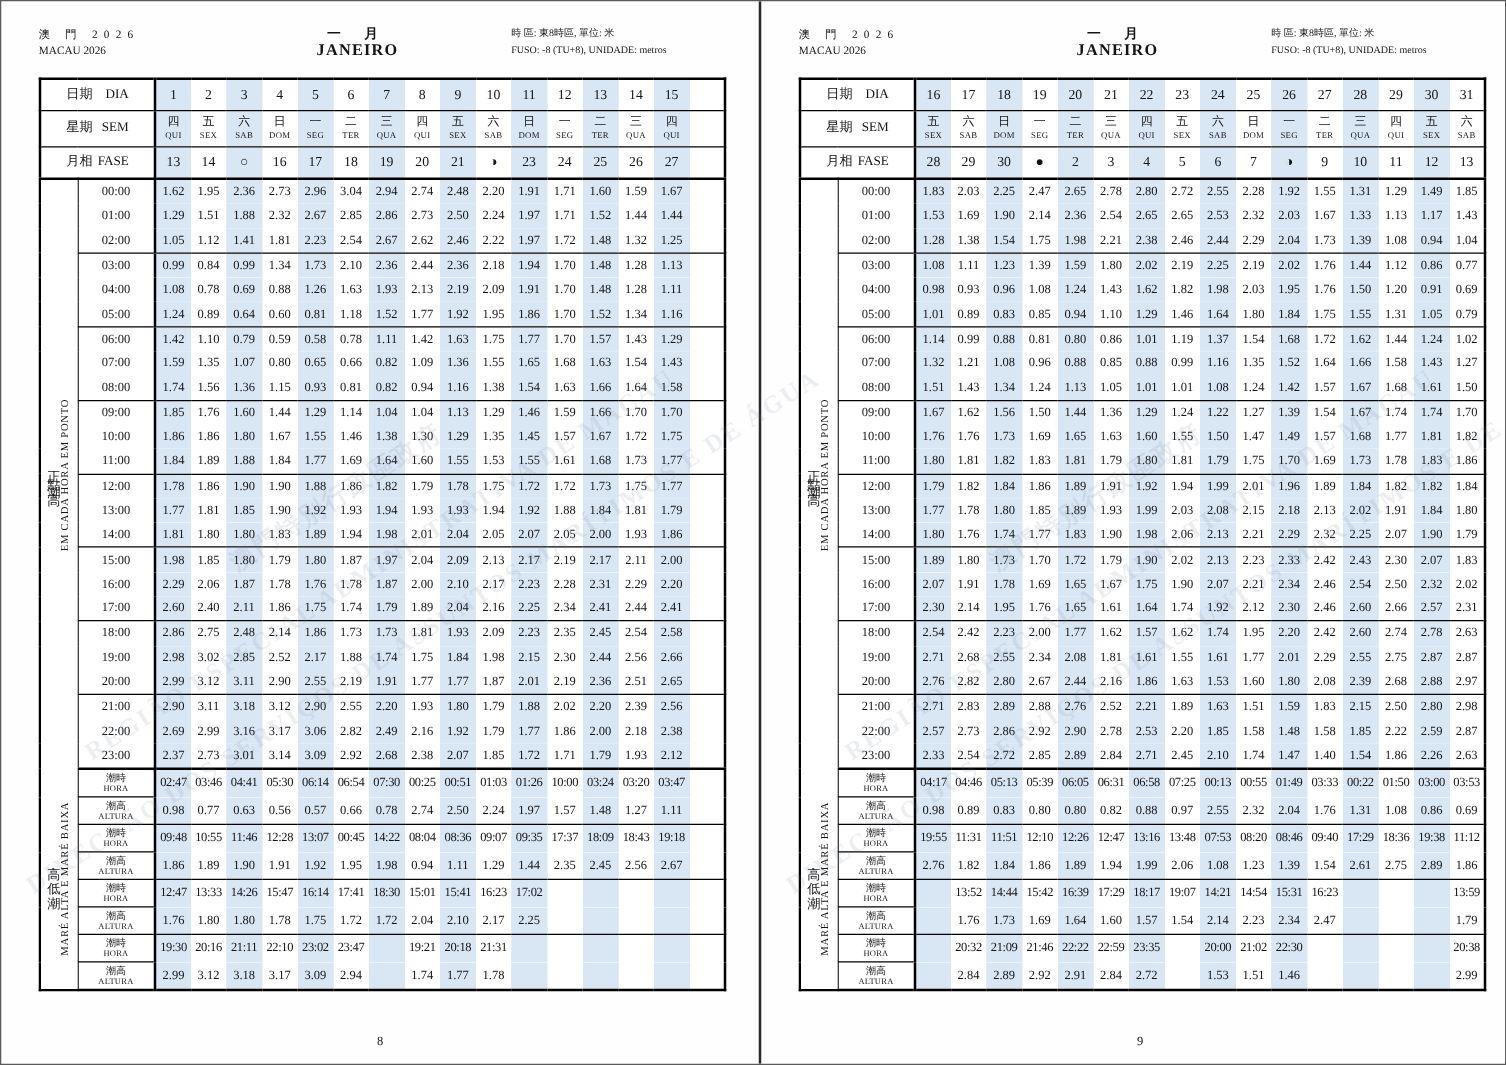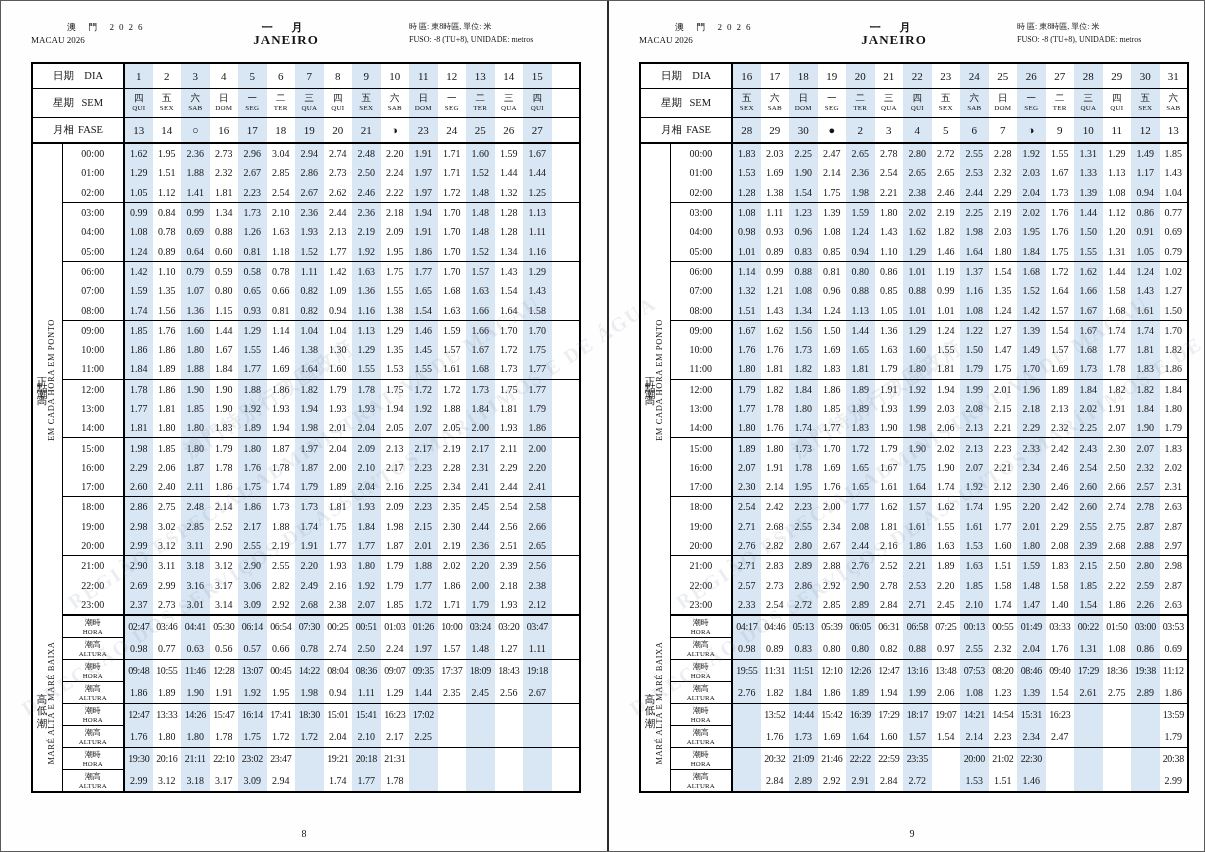--- a/index.html
+++ b/index.html
@@ -4,21 +4,21 @@
 <style>
   html,body{margin:0;padding:0;background:#cfcfcf;}
   .sheet{width:1205px;height:852px;background:#fefefe;border:1px solid #5a5a5a;box-sizing:border-box;
          display:flex;position:relative;overflow:hidden;
          font-family:"Liberation Serif","DejaVu Serif",serif;color:#141414;}
   .page{flex:0 0 50%;height:100%;box-sizing:border-box;position:relative;padding:20px 26px 0 30px;}
   .page.left{border-right:2px solid #2a2a2a;}
   
   .phead{display:flex;align-items:flex-start;height:38px;margin-bottom:3px;}
   .ph-left{width:132px;font-size:9px;line-height:1.4;}
-  .ph-left .zh{letter-spacing:5px;margin-left:36px;}
+  .ph-left .zh{letter-spacing:5px;}
   .ph-center{flex:1;text-align:center;}
   .month-zh{font-size:11px;font-weight:bold;letter-spacing:8px;line-height:1.1;}
   .month-pt{font-size:13px;font-weight:bold;letter-spacing:1px;line-height:1.1;}
   .ph-right{width:172px;font-size:8px;line-height:1.6;text-align:left;}
   
   table.tt{border-collapse:collapse;table-layout:fixed;width:548px;border:2px solid #000;background:#fff;position:relative;z-index:2;}
   table.tt td{padding:0;margin:0;text-align:center;vertical-align:middle;font-size:10px;overflow:hidden;line-height:1.1;}
   .sh{background:#d9e6f4;}
   .toplbl{border-right:2px solid #000;}
   .lblflex{display:flex;justify-content:space-between;padding:0 20px;font-size:10.5px;}

